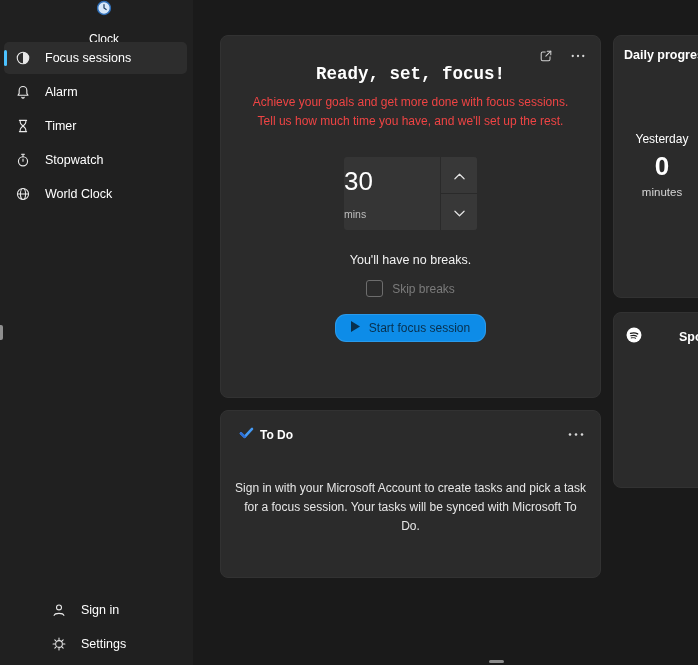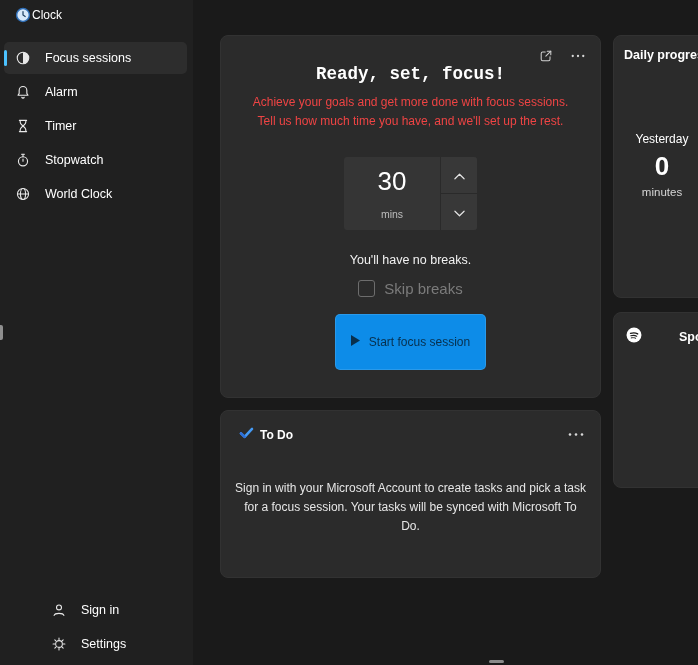--- a/index.html
+++ b/index.html
@@ -11,21 +11,21 @@
     position:relative;
   }
   .app { position:absolute; inset:0; }
 
   
   .sidebar {
     position:absolute; left:0; top:0; width:193px; height:665px;
     background:#202020;
   }
   .titlebar {
-    height:30px; display:flex; align-items:center; gap:1px; padding-left:15px;
+    height:30px; display:flex; align-items:center; gap:16px; padding-left:15px;flex-direction:column;
   }
   .app-title { font-size:12px; color:#ffffff; }
   .nav { position:absolute; top:40px; left:0; right:0; }
   .nav.footer { top:auto; bottom:3px;margin-left:36px; }
   .nav-item {
     height:32px; margin:2px 6px 2px 4px; border-radius:5px;
     display:flex; align-items:center; gap:14px; padding-left:11px;
     font-size:12.5px; color:#ffffff; position:relative; cursor:default;
   }
   .nav-item.selected { background:#2d2d2d; }
@@ -55,42 +55,42 @@
   .focus-title { margin-top:28px; text-align:center; font-size:17.5px; font-weight:700; color:#ffffff;font-family:Liberation Mono, monospace; }
   .focus-subtitle {
     margin:9px auto 0; width:336px; text-align:center;
     font-size:12px; line-height:1.6; color:#ef4444;
   }
   .stepper {
     margin:26px auto 0; width:133px; height:73px; display:flex;
     background:#353535; border-radius:3px; overflow:hidden;
   }
   .stepper-value-area {
-    flex:1; display:flex; flex-direction:column; align-items:center; justify-content:center;gap:9px;
+    flex:1; display:flex; flex-direction:column; justify-content:center;gap:9px;
   }
   .stepper-value { font-size:26px; color:#ffffff; line-height:1; }
   .stepper-unit  { font-size:10.5px; color:#bdbdbd; margin-top:5px; }
   .stepper-buttons { width:37px; display:flex; flex-direction:column; border-left:1px solid #2a2a2a; }
   .stepper-btn { flex:1; display:flex; align-items:center; justify-content:center; background:#383838; }
   .stepper-btn:first-child { border-bottom:1px solid #2a2a2a; }
   .stepper-btn svg { width:11px; height:7px; }
 
   .breaks-text { margin-top:23px; text-align:center; font-size:12.5px; color:#f2f2f2; }
   .skip-row { margin-top:13px; display:flex; align-items:center; justify-content:center; gap:9px; }
   .checkbox {
     width:17px; height:17px; border:1px solid #6d6d6d; border-radius:3px; background:transparent;
   }
-  .skip-label { font-size:15px; color:#7b7b7b; }
+  .skip-label { font-size:12px; color:#7b7b7b; }
 
   .start-btn-row { margin-top:17px; display:flex; justify-content:center; }
   .start-btn {
     display:inline-flex; align-items:center; gap:9px;
     background:var(--accent-button,#0d8ce8); color:var(--accent-button-text,#08304d);
-    border:1px solid rgba(255,255,255,0.12); border-radius:5px;
-    padding:20px 15px; font-size:12px; font-weight:400; cursor:default;
+    border:1px solid rgba(255,255,255,0.12); border-radius:11px;
+    padding:6px 15px; font-size:12px; font-weight:400; cursor:default;
   }
   .start-btn svg { width:9px; height:11px; }
 
   
   .todo-header { display:flex; align-items:center; gap:5px; padding:13px 16px 0 17px; }
   .todo-header svg { width:17px; height:17px; }
   .todo-title { font-size:12px; font-weight:700; color:#ffffff; }
   .todo-body {
     margin:34px auto 0; width:352px; text-align:center;
     font-size:12px; line-height:1.6; color:#e6e6e6;

